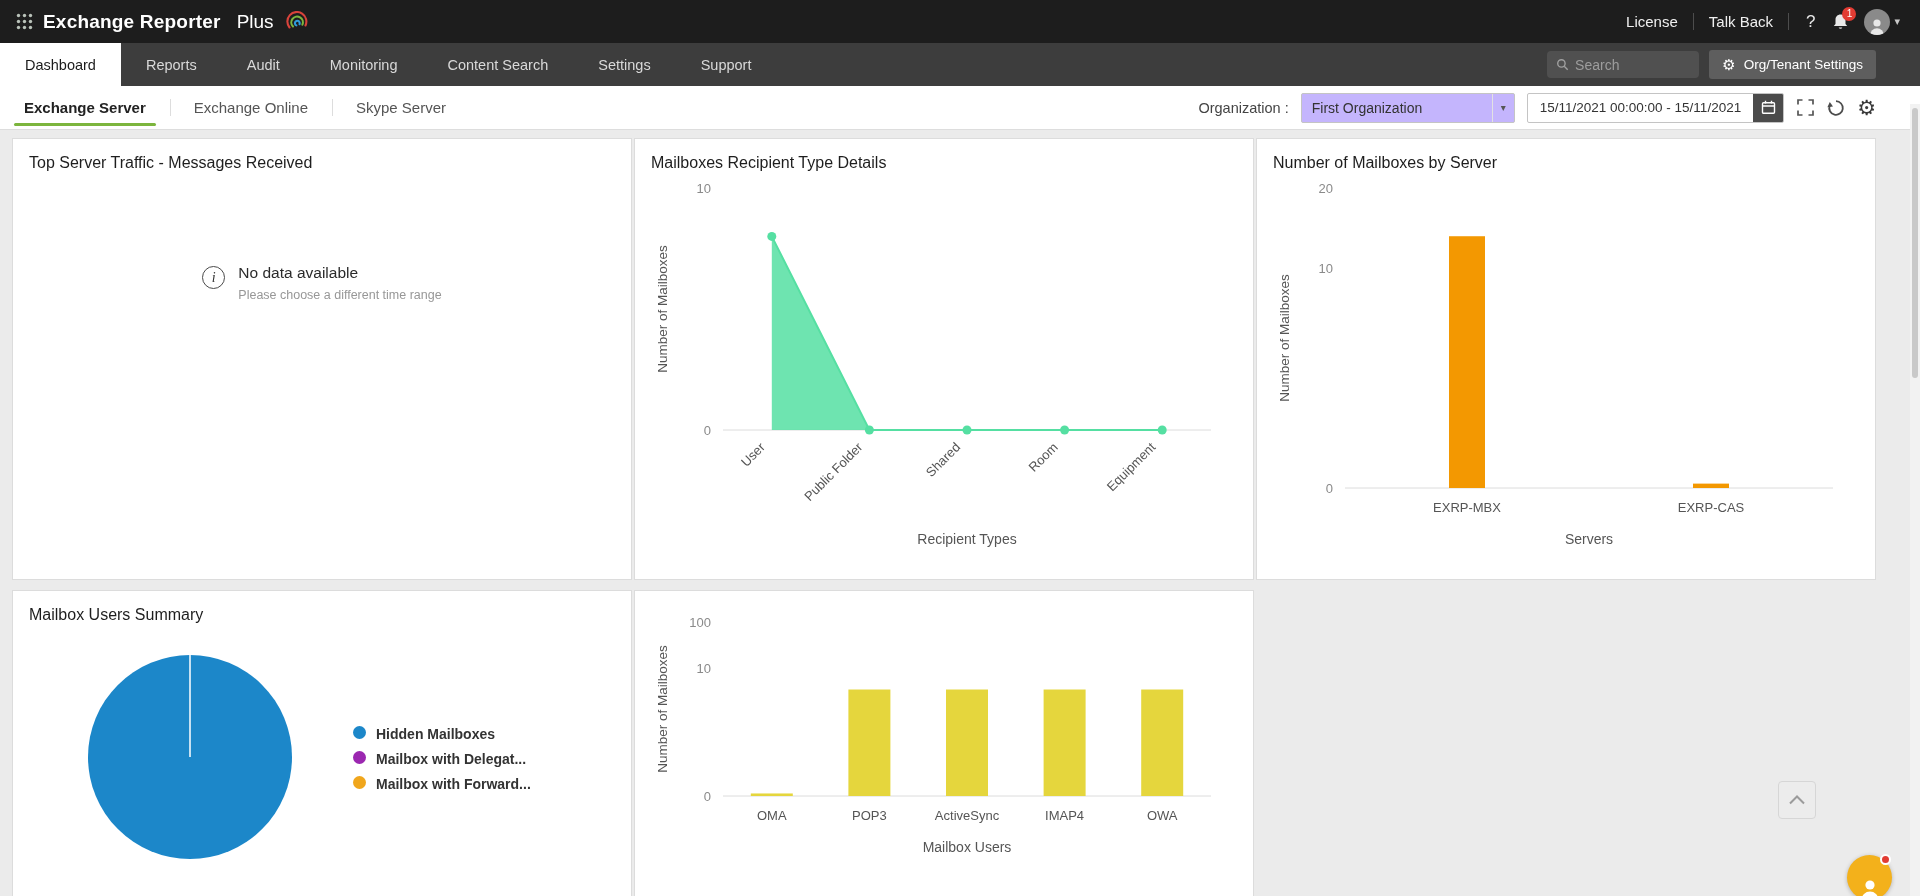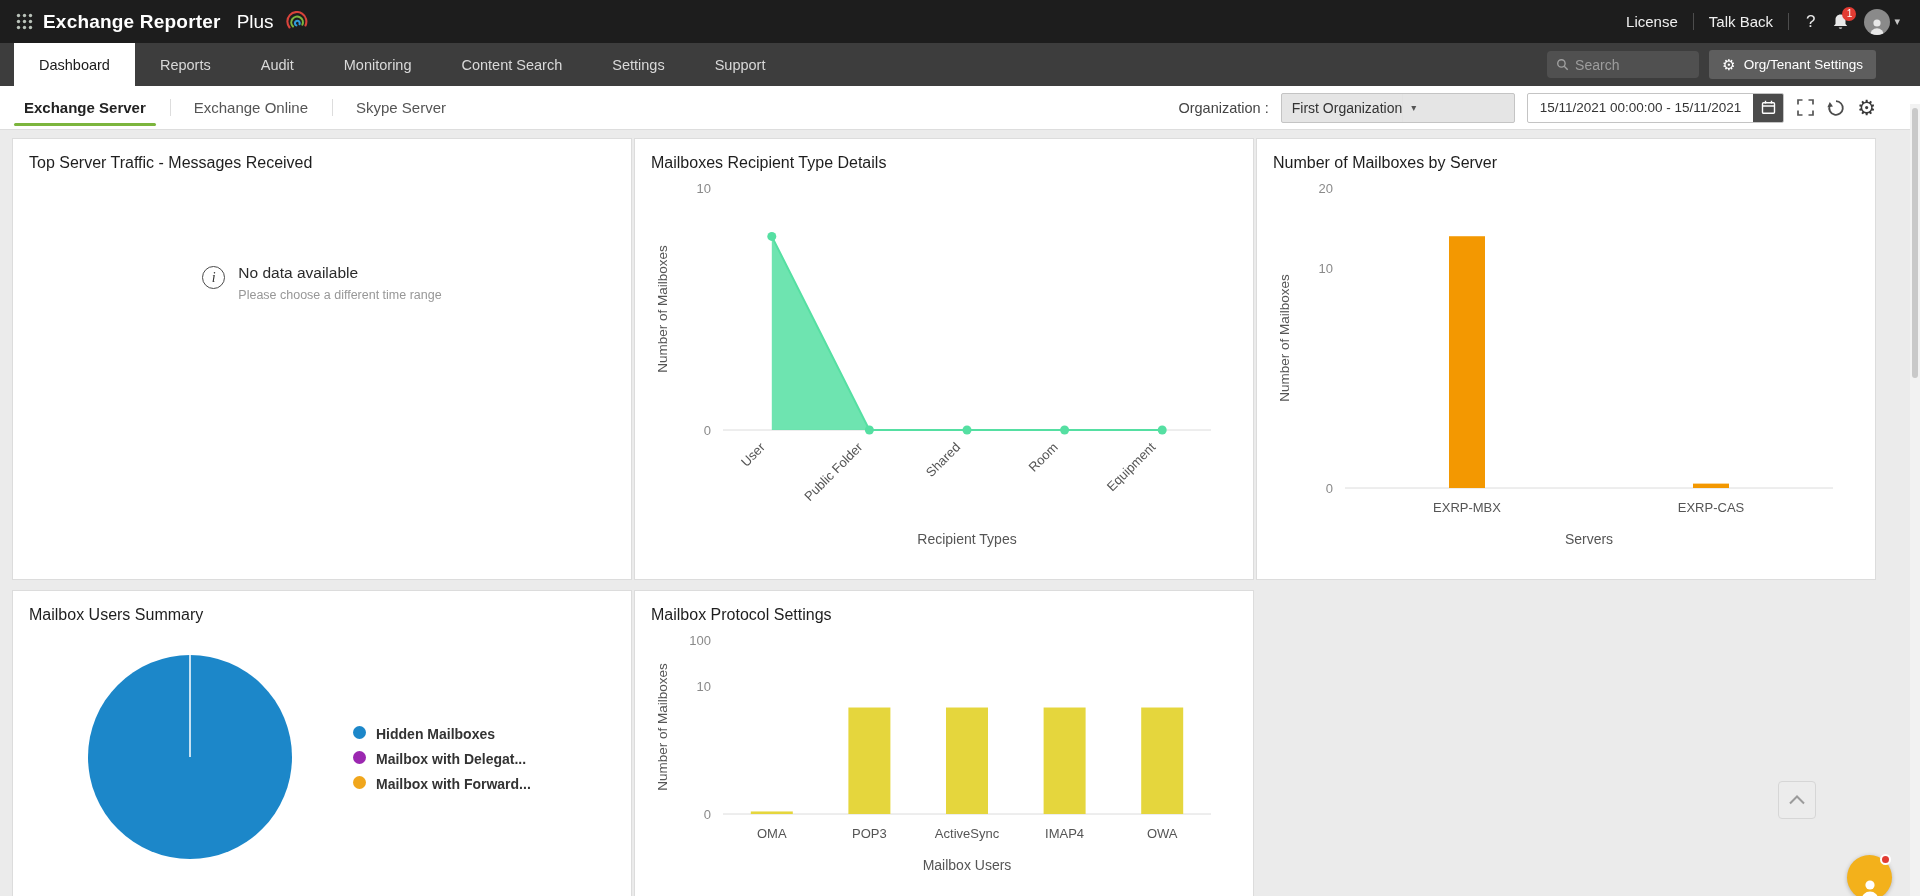--- a/index.html
+++ b/index.html
@@ -15,41 +15,41 @@
 .top-link{color:#efefef;font-size:15px;cursor:pointer}
 .vdiv{width:1px;height:17px;background:#4d4d4d}
 .help{color:#e8e8e8;font-size:17px;cursor:pointer;padding:0 2px}
 .bell-wrap{position:relative;cursor:pointer;display:flex}
 .badge{position:absolute;top:-6px;right:-7px;min-width:14px;height:14px;border-radius:8px;background:#e23c33;color:#fff;font-size:10px;display:flex;align-items:center;justify-content:center;padding:0 3px}
 .avatar-wrap{display:flex;align-items:center;gap:4px;cursor:pointer}
 .avatar{width:26px;height:26px;border-radius:50%;background:#8a8a8a;display:flex;align-items:flex-end;justify-content:center;overflow:hidden}
 .caret{color:#c9c9c9;font-size:11px}
 
 
-.mainnav{height:43px;background:#3d3d3d;display:flex;align-items:stretch;justify-content:space-between;padding-left:14px}
+.mainnav{height:43px;background:#3d3d3d;display:flex;align-items:stretch;justify-content:space-between;}
 .tabs{display:flex;align-items:stretch}
 .tab{display:flex;align-items:center;padding:0 25px;font-size:14.5px;color:#d9d9d9;cursor:pointer}
 .tab.active{background:#fff;color:#1b1b1b}
 .nav-right{display:flex;align-items:center;gap:10px;padding-right:44px}
 .search-box{display:flex;align-items:center;background:#505050;border-radius:4px;height:27px;width:152px;padding:0 9px;gap:6px}
 .search-box input{background:transparent;border:none;outline:none;color:#ccc;font-size:14px;width:100%;font-family:inherit}
 .search-box input::placeholder{color:#9d9d9d}
 .org-btn{display:flex;align-items:center;gap:8px;background:#5e5e5e;border-radius:3px;height:29px;padding:0 13px;color:#fff;font-size:13.5px;cursor:pointer;white-space:nowrap}
 .gear-glyph{font-size:15px;line-height:1;color:#fff}
 
 
 .subnav{height:44px;background:#fff;border-bottom:1px solid #ddd;display:flex;align-items:center;justify-content:space-between;padding-right:44px}
 .subtabs{display:flex;align-items:stretch;height:100%}
 .subtab{display:flex;align-items:center;padding:0 24px;font-size:15px;color:#555;cursor:pointer;position:relative;white-space:nowrap}
 .subtab:not(:first-child)::before{content:"";position:absolute;left:0;top:13px;bottom:13px;width:1px;background:#ddd}
 .subtab.active{color:#222;font-weight:bold}
 .subtab.active::after{content:"";position:absolute;left:14px;right:14px;bottom:3px;height:3px;background:#7cb53d;border-radius:2px}
 .subnav-right{display:flex;align-items:center;gap:12px}
 .org-label{font-size:14.5px;color:#444;white-space:nowrap}
-.select-box{width:234px;height:30px;border:1px solid #c4c4c4;border-radius:2px;background:#e5e5e5;display:flex;align-items:center;cursor:pointer}
+.select-box{width:214px;height:30px;border:1px solid #c4c4c4;border-radius:2px;background:#c4b5fd;display:flex;align-items:center;justify-content:space-between;cursor:pointer}
 .sel-text{padding-left:10px;font-size:14px;color:#333}
 .sel-caret{width:22px;align-self:stretch;display:flex;align-items:center;justify-content:center;color:#555;font-size:10px;border-left:1px solid #e2e2e2}
 .date-box{display:flex;height:30px;border:1px solid #c4c4c4;border-radius:2px;overflow:hidden;cursor:pointer;background:#fff}
 .date-text{display:flex;align-items:center;padding:0 12px;font-size:13.5px;color:#333;white-space:nowrap}
 .cal-btn{width:30px;background:#4b4b4b;display:flex;align-items:center;justify-content:center}
 .icon-btn{cursor:pointer;display:flex;align-items:center;justify-content:center}
 .gear-dark{font-size:21px;color:#3a3a3a;line-height:1;cursor:pointer}
 
 
 .content{display:grid;grid-template-columns:1fr 1fr 1fr;grid-template-rows:442px 420px;gap:10px 2px;padding:8px 44px 0 12px}
@@ -258,21 +258,20 @@
           </div>
           <div class="legend-item">
             <span class="legend-dot" style="background: rgb(240, 166, 28);"></span>
             <span>Mailbox with Forward...</span>
           </div>
         </div>
     </div>
   </section>
 
   <section class="card">
-    <div class="card-title">Mailbox Protocol Settings</div>
     <div class="chart-sm"><svg width="586" height="256">
           <text x="16" y="103" fill="#555" font-size="13.5" text-anchor="middle" transform="rotate(-90 16 103)">Number of Mailboxes</text>
           <text x="60" y="194.5" fill="#8a8a8a" font-size="13" text-anchor="end">0</text>
           <text x="60" y="67.12454445273059" fill="#8a8a8a" font-size="13" text-anchor="end">10</text>
           <text x="60" y="20.5" fill="#8a8a8a" font-size="13" text-anchor="end">100</text>
           <line x1="72" y1="190" x2="560" y2="190" stroke="#dcdcdc" stroke-width="1"></line>
           <rect x="99.8" y="187.4585255369454" width="42" height="2.5414744630546044" fill="#e5d63d"></rect>
           <rect x="197.39999999999998" y="83.51265078882453" width="42" height="106.48734921117547" fill="#e5d63d"></rect>
           <rect x="295" y="83.51265078882453" width="42" height="106.48734921117547" fill="#e5d63d"></rect>
           <rect x="392.59999999999997" y="83.51265078882453" width="42" height="106.48734921117547" fill="#e5d63d"></rect>

